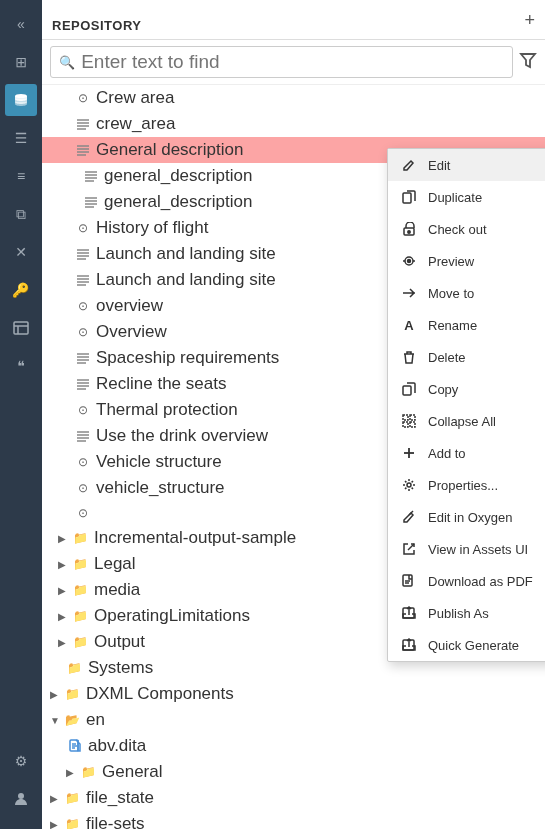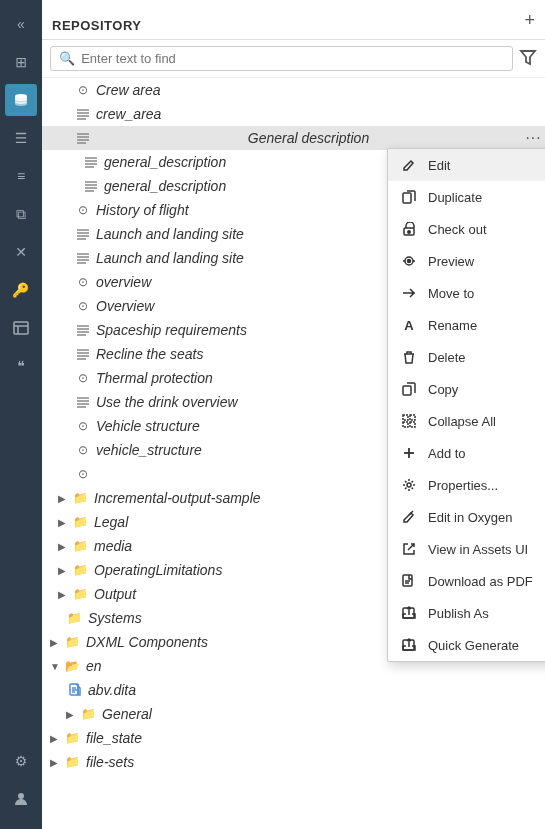--- a/index.html
+++ b/index.html
@@ -87,21 +87,21 @@
       align-items: center;
       border: 1px solid #ccc;
       border-radius: 3px;
       padding: 4px 8px;
       gap: 6px;
       background: #fff;
     }
     .search-input {
       border: none;
       outline: none;
-      font-size: 13px;
+      font-size: 19px;
       color: #1d4ed8;
       width: 100%;
       background: transparent;
     }
     .filter-icon {
       font-size: 16px;
       color: #555;
       cursor: pointer;
     }
 
@@ -114,41 +114,39 @@
     .tree-item {
       display: flex;
       align-items: center;
       padding: 3px 4px 3px 8px;
       cursor: pointer;
       white-space: nowrap;
       color: #333;
       position: relative;
     }
     .tree-item.selected {
-      background: #e5e5e5;
-      text-align: center;
+      background: #fca5a5;
     }
     .tree-item .indent {
       flex-shrink: 0;
     }
     .tree-item .item-icon {
       width: 18px;
       height: 18px;
       flex-shrink: 0;
       display: flex;
       align-items: center;
       justify-content: center;
       margin-right: 4px;
       font-size: 12px;
       color: #666;
     }
     .tree-item .item-label {
-      font-size: 14px;
+      font-size: 17px;
       flex: 1;
-      font-style: italic;
     }
     .tree-item .more-btn {
       font-size: 16px;
       color: #555;
       margin-left: 4px;
       display: none;
     }
     .tree-item.selected .more-btn,
     .tree-item:hover .more-btn {
       display: block;

